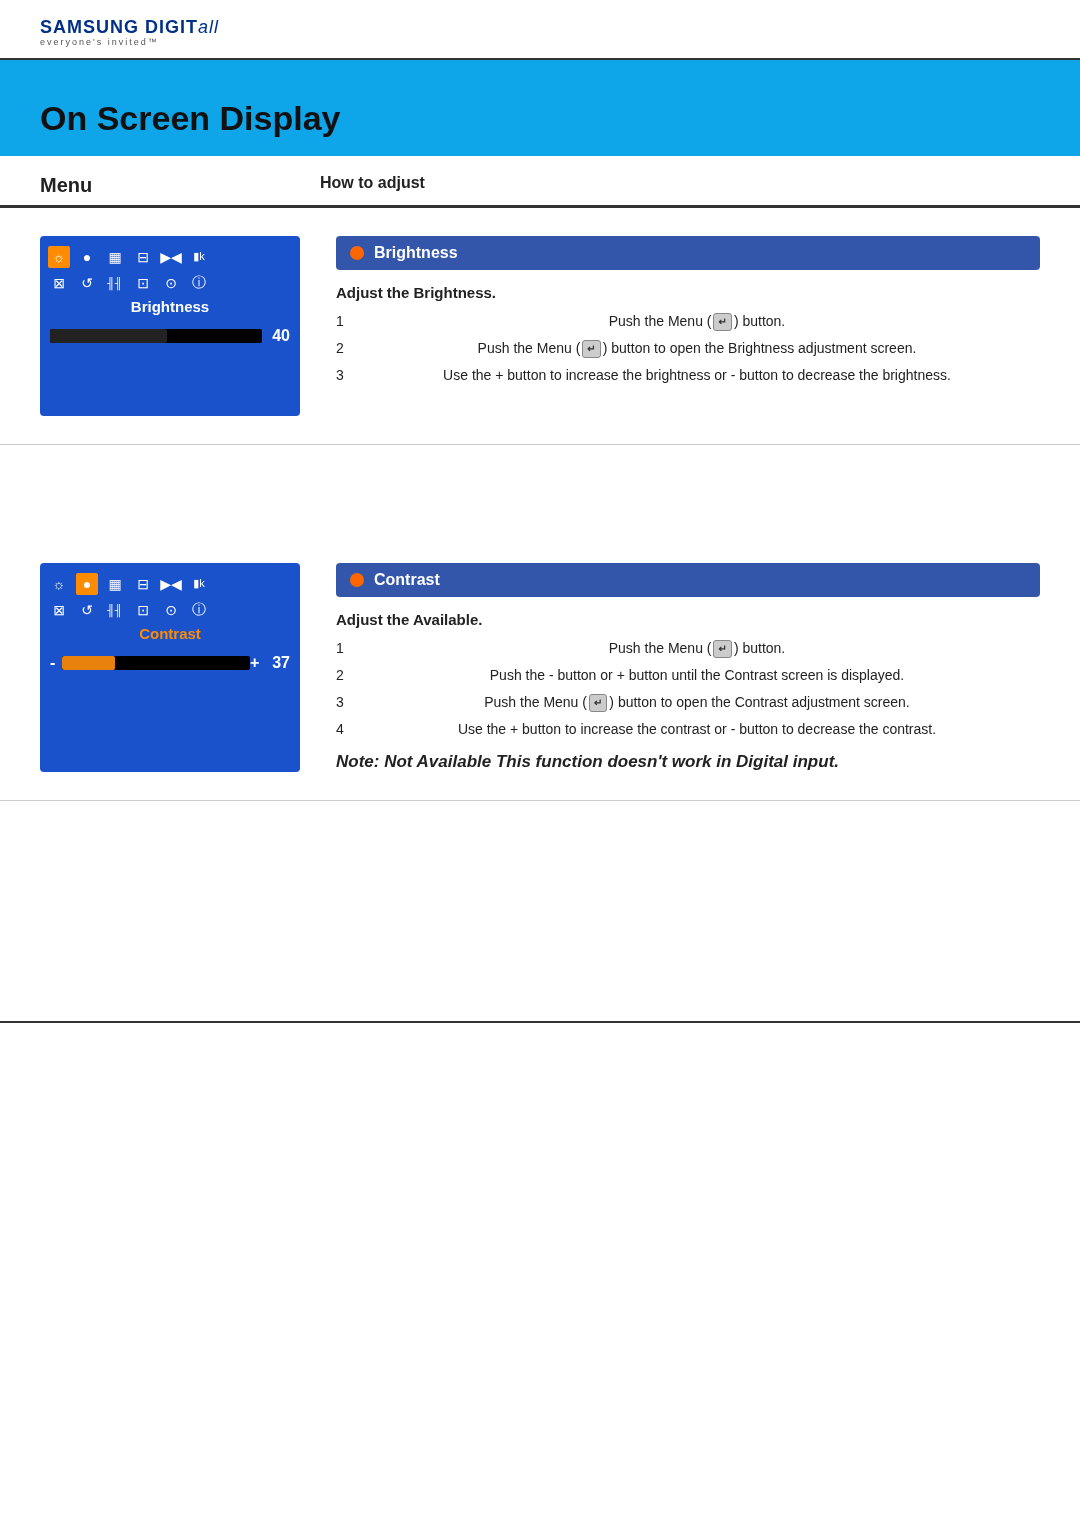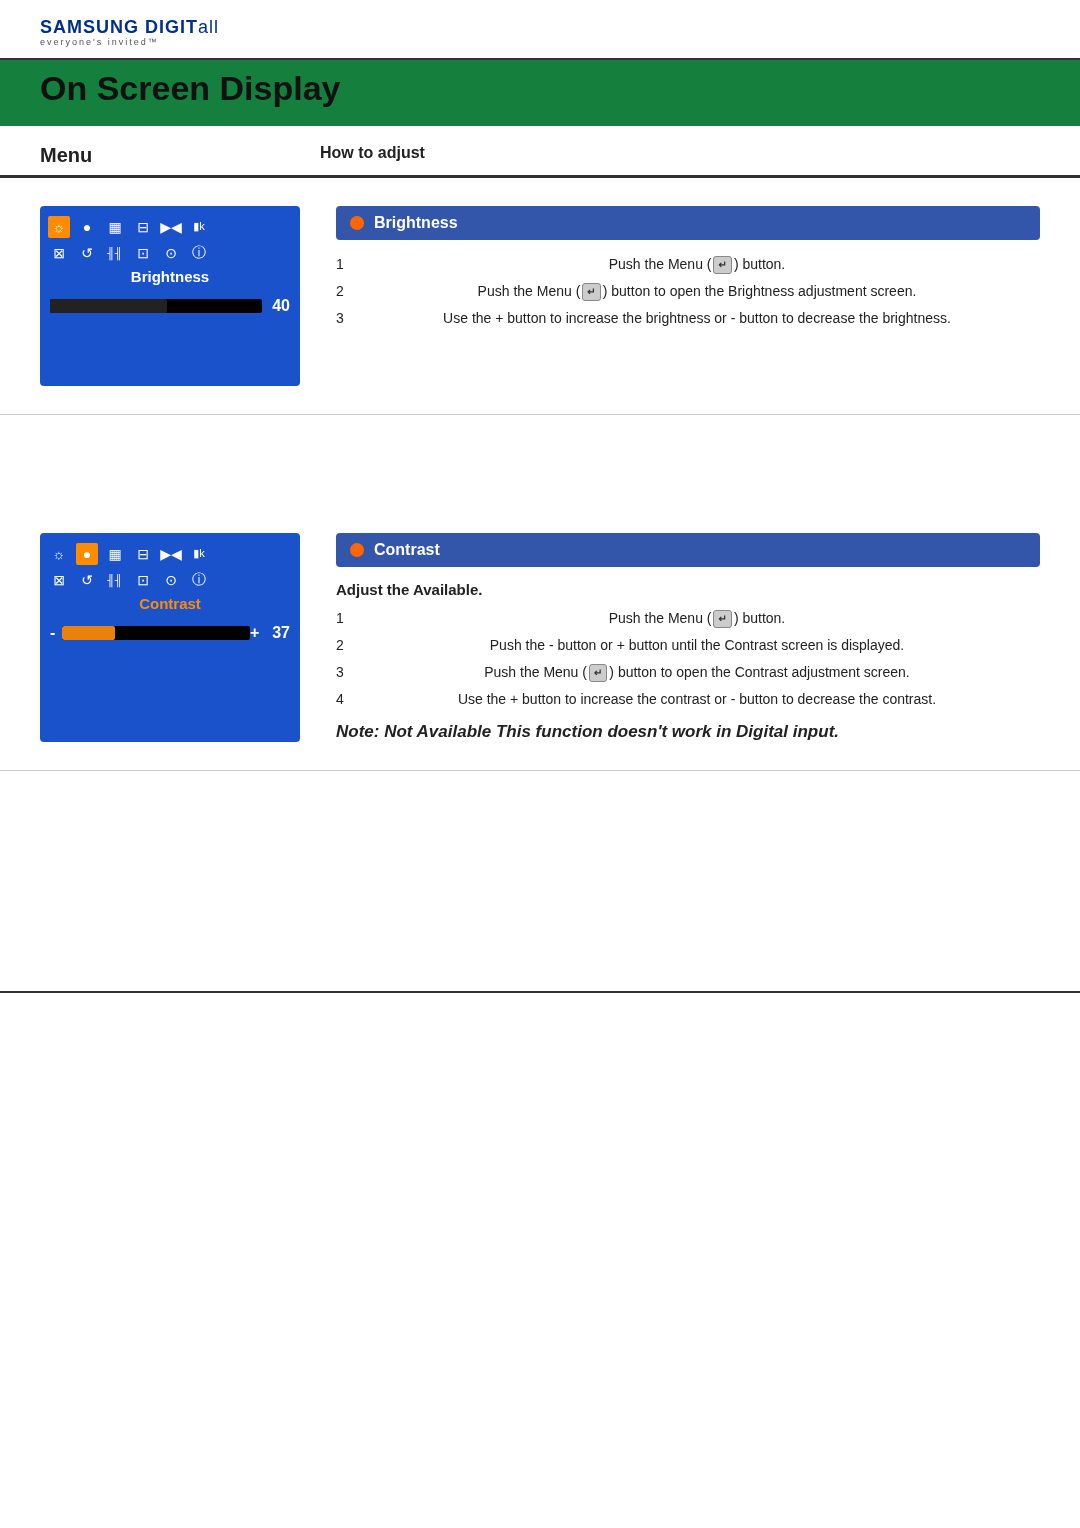--- a/index.html
+++ b/index.html
@@ -22,32 +22,33 @@
       flex-direction: column;
       line-height: 1.1;
     }
     .samsung-brand {
       font-size: 18px;
       font-weight: bold;
       color: #003087;
       letter-spacing: 1px;
     }
     .samsung-brand span {
+      font-style: italic;
       font-weight: normal;
     }
     .samsung-sub {
       font-size: 9px;
       color: #555;
       letter-spacing: 2px;
     }
 
     
     .page-title-section {
-      background: #15803d;
-      padding: 9px 40px 18px 40px;
+      background: #0ea5e9;
+      padding: 39px 40px 18px 40px;
       margin: 0;
     }
     .page-title {
       font-size: 34px;
       font-weight: bold;
       color: #111;
     }
 
     
     .col-headers {
@@ -277,20 +278,21 @@
       </div>
       <div class="osd-value">40</div>
     </div>
   </div>
 
   <div class="right-content">
     <div class="section-title-bar">
       <span class="section-title-dot"></span>
       <span>Brightness</span>
     </div>
+    <div class="adjust-heading">Adjust the Brightness.</div>
     <ol class="steps-list">
       <li>
         <span class="step-num">1</span>
         <span class="step-text">Push the Menu (<span class="menu-btn-icon">↵</span>) button.</span>
       </li>
       <li>
         <span class="step-num">2</span>
         <span class="step-text">Push the Menu (<span class="menu-btn-icon">↵</span>) button to open the Brightness adjustment screen.</span>
       </li>
       <li>

